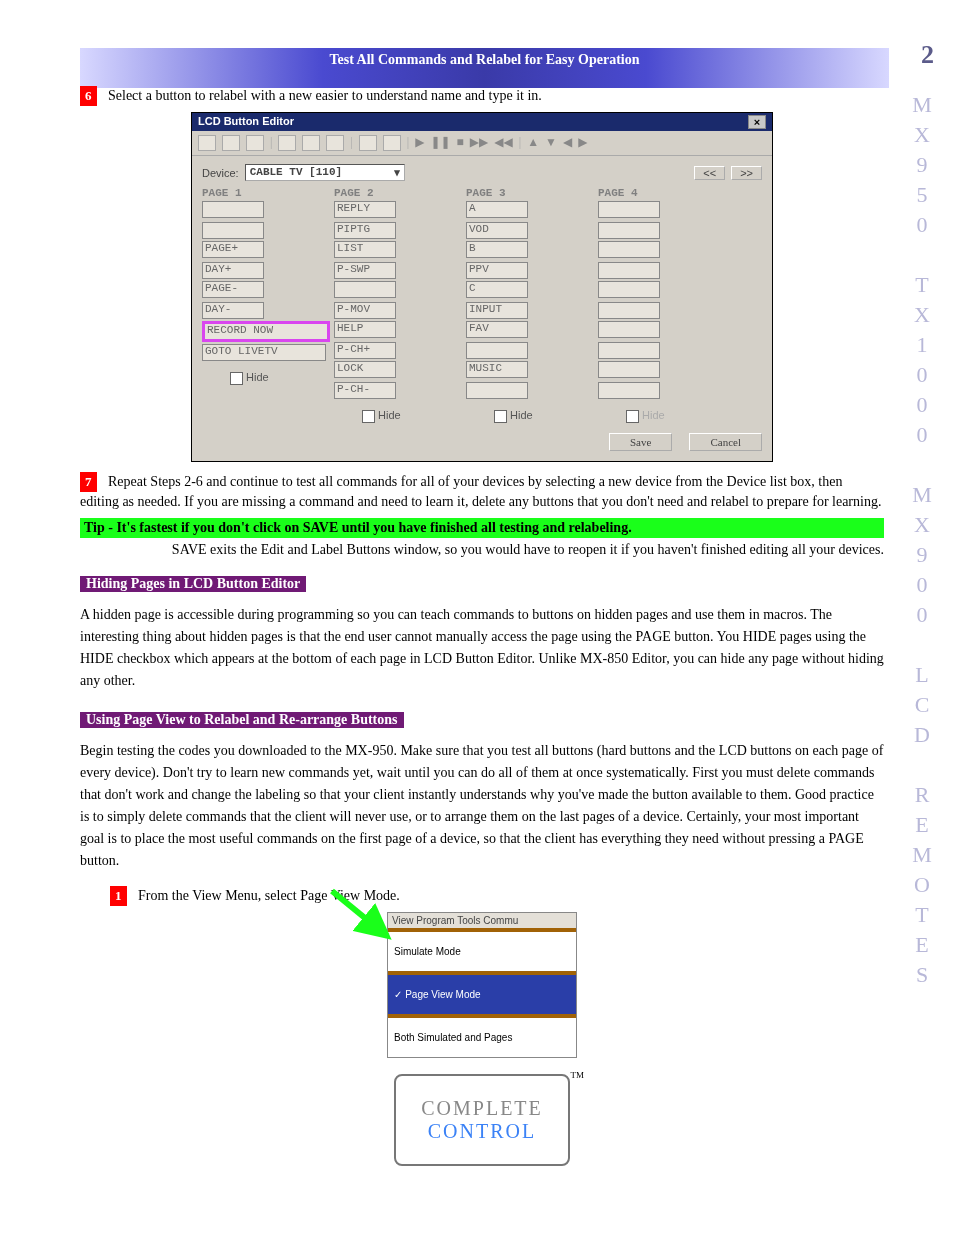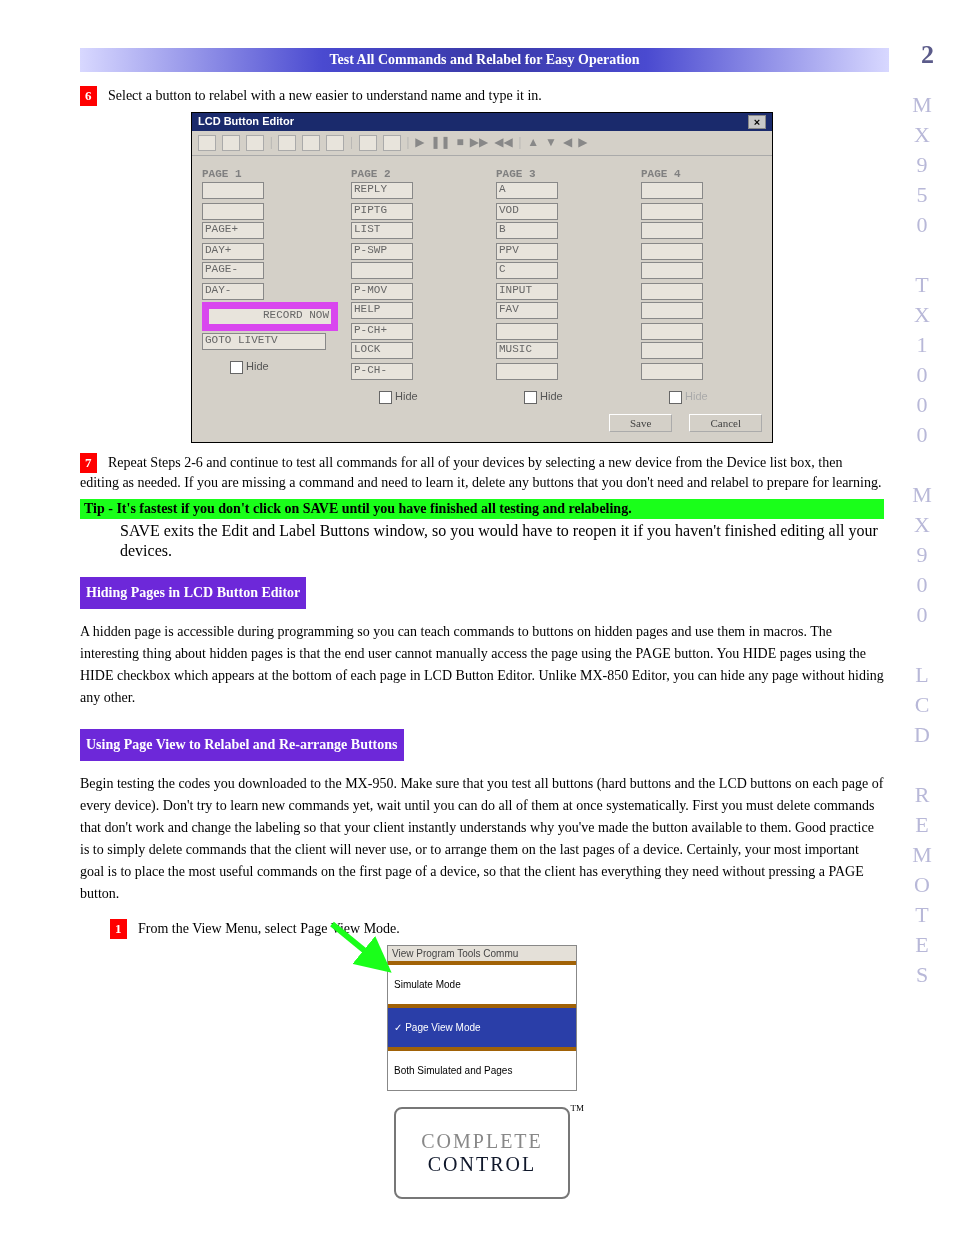--- a/index.html
+++ b/index.html
@@ -1,60 +1,60 @@
 <!DOCTYPE html>
 <html><head>
 <meta charset="utf-8">
 <style>
   html,body{margin:0;padding:0;background:#fff;font-family:Georgia,'Times New Roman',serif;color:#000;}
   .page{width:954px;height:1235px;position:relative;overflow:hidden;}
-  .topband{position:absolute;left:80px;right:65px;top:48px;height:24px;
+  .topband{position:absolute;left:80px;right:65px;top:48px;height:40px;
     background:linear-gradient(90deg,#d8d8ff 0%, #4a4ad0 30%, #3a3aa8 50%, #4a4ad0 70%, #d8d8ff 100%);
     text-align:center;color:#fff;font-weight:bold;font-size:14px;line-height:24px;}
   .pnum{position:absolute;right:20px;top:40px;font:700 26px Georgia;color:#5b5b8a;}
   .sidetext{position:absolute;right:18px;top:90px;bottom:40px;width:28px;color:#b8b8d8;
     font:400 22px Georgia;text-align:center;letter-spacing:0;line-height:30px;}
   .content{position:absolute;left:80px;right:70px;top:82px;bottom:20px;}
   .step{font-size:14px;line-height:20px;margin:4px 0 6px;}
   .stepnum{display:inline-block;background:#f00;color:#fff;font-weight:bold;padding:0 5px;margin-right:8px;font-size:13px;}
   .screenshot1{width:580px;margin:6px auto 10px;display:block;border:1px solid #000;position:relative;}
   .wtitle{background:#1a2a6c;color:#fff;font:bold 11px Tahoma,Arial;padding:2px 6px;display:flex;justify-content:space-between;}
   .wclose{background:#c8c8c8;color:#000;width:16px;text-align:center;font-weight:bold;border:1px solid #888;}
   .toolbar{background:#d4d0c8;padding:4px 6px;color:#888;font-size:12px;display:flex;gap:6px;border-bottom:1px solid #aaa;}
   .tico{width:16px;height:14px;border:1px solid #aaa;background:#e8e4dc;}
   .wbody{background:#d4d0c8;padding:8px 10px 10px;font:11px Tahoma,Arial;color:#444;}
   .devrow{display:flex;align-items:center;gap:6px;margin-bottom:6px;}
   .devsel{border:1px inset #aaa;background:#fff;padding:1px 4px;font:bold 11px 'Courier New';width:150px;display:flex;justify-content:space-between;}
   .navbtn{border:1px outset #fff;background:#d4d0c8;padding:0 8px;font-size:11px;}
-  .pages{display:flex;gap:24px;margin-top:4px;}
+  .pages{display:flex;gap:7px;margin-top:4px;}
   .pgcol{width:125px;}
   .pgttl{font:bold 11px 'Courier New';color:#808080;margin-bottom:2px;}
   .pgrow{display:flex;gap:4px;margin:2px 0;flex-direction:column;}
   .pgbtn{border:1px solid #888;background:#e8e4dc;height:15px;width:56px;font:11px 'Courier New';color:#666;padding:0 2px;overflow:hidden;white-space:nowrap;}
   .pgbtn.empty{background:#e8e4dc;}
   .pgbtn.wide{width:118px;}
-  .pgbtn.hib{border:7px solid #d946ef;text-align:right;}
+  .pgbtn.hib{border:3px solid #d946ef;}
   .hiderow{margin-top:10px;font:11px Tahoma,Arial;color:#555;padding-left:28px;}
   .hck{display:inline-block;width:11px;height:11px;border:1px solid #666;background:#fff;vertical-align:middle;margin-right:3px;}
   .btnrow{text-align:right;margin-top:10px;}
   .sbtn{display:inline-block;border:1px outset #fff;background:#d4d0c8;padding:2px 20px;font:11px Tahoma;margin-left:14px;}
   .tip{background:#1aff1a;font-weight:bold;font-size:14px;padding:2px 4px;margin:6px 0 2px;}
-  .tipbody{font-size:16px;line-height:20px;margin:2px 0 10px 40px;}
-  .redhdr{background:#6d28d9;color:#fff;font-weight:bold;font-size:14px;padding:8px 6px;display:inline-block;margin:6px 0;}
+  .tipbody{font-size:14px;line-height:20px;margin:2px 0 10px 40px;text-align:right;}
+  .redhdr{background:#701a75;color:#fff;font-weight:bold;font-size:14px;padding:0 6px;display:inline-block;margin:6px 0;}
   .ital{font-size:14px;line-height:22px;margin:6px 0 14px;}
   .menu2wrap{width:190px;margin:6px auto 16px;position:relative;}
   .arrow{position:absolute;left:-60px;top:-26px;width:70px;height:60px;pointer-events:none;}
   .menu2{border:1px solid #888;font:10px Tahoma,Arial;background:#14b8a6;}
   .m2top{background:#e4e0d8;padding:2px 4px;color:#444;}
   .m2it{background:#fff;border-top:4px solid #a16207;padding:14px 6px;}
   .m2sel{background:#2a3ea8;color:#fff;}
   .logo{width:176px;margin:12px auto 0;position:relative;border-radius:15px;}
   .logobox{border:2px solid #777;border-radius:8px;padding:21px 10px;text-align:center;}
   .ltop{font:400 20px Georgia;color:#888;letter-spacing:2px;}
-  .lbot{font:400 20px Georgia;color:#0f172a;letter-spacing:2px;}
+  .lbot{font:400 20px Georgia;color:#3b82f6;letter-spacing:2px;}
   .tm{position:absolute;right:-14px;top:-4px;font-size:9px;}
 </style>
 </head>
 <body>
 
 <div class="page">
   <div class="topband">Test All Commands and Relabel for Easy Operation</div>
   <div class="pnum">2</div>
   <div class="sidetext" id="sidelabel">M<br>X<br>9<br>5<br>0<br>&nbsp;<br>T<br>X<br>1<br>0<br>0<br>0<br>&nbsp;<br>M<br>X<br>9<br>0<br>0<br>&nbsp;<br>L<br>C<br>D<br>&nbsp;<br>R<br>E<br>M<br>O<br>T<br>E<br>S</div>
 
@@ -87,20 +87,30 @@
         <span style="color:#888">■</span>
         <span style="color:#888">▶▶</span>
         <span style="color:#888">◀◀</span>
         <span style="color:#aaa">|</span>
         <span style="color:#888">▲</span>
         <span style="color:#888">▼</span>
         <span style="color:#888">◀</span>
         <span style="color:#888">▶</span>
       </div>
       <div class="wbody">
+        <div class="devrow">
+          <span>Device:</span>
+          <span class="devsel">
+            <span>CABLE TV [110]</span>
+            <span>▾</span>
+          </span>
+          <span style="flex:1"></span>
+          <span class="navbtn">&lt;&lt;</span>
+          <span class="navbtn">&gt;&gt;</span>
+        </div>
         <div class="pages" id="pages">
             <div class="pgcol">
               <div class="pgttl">PAGE 1</div>
               <div class="pgrow">
                 <div class="pgbtn empty"></div>
                 <div class="pgbtn empty"></div>
               </div>
               <div class="pgrow">
                 <div class="pgbtn">PAGE+</div>
                 <div class="pgbtn">DAY+</div>

